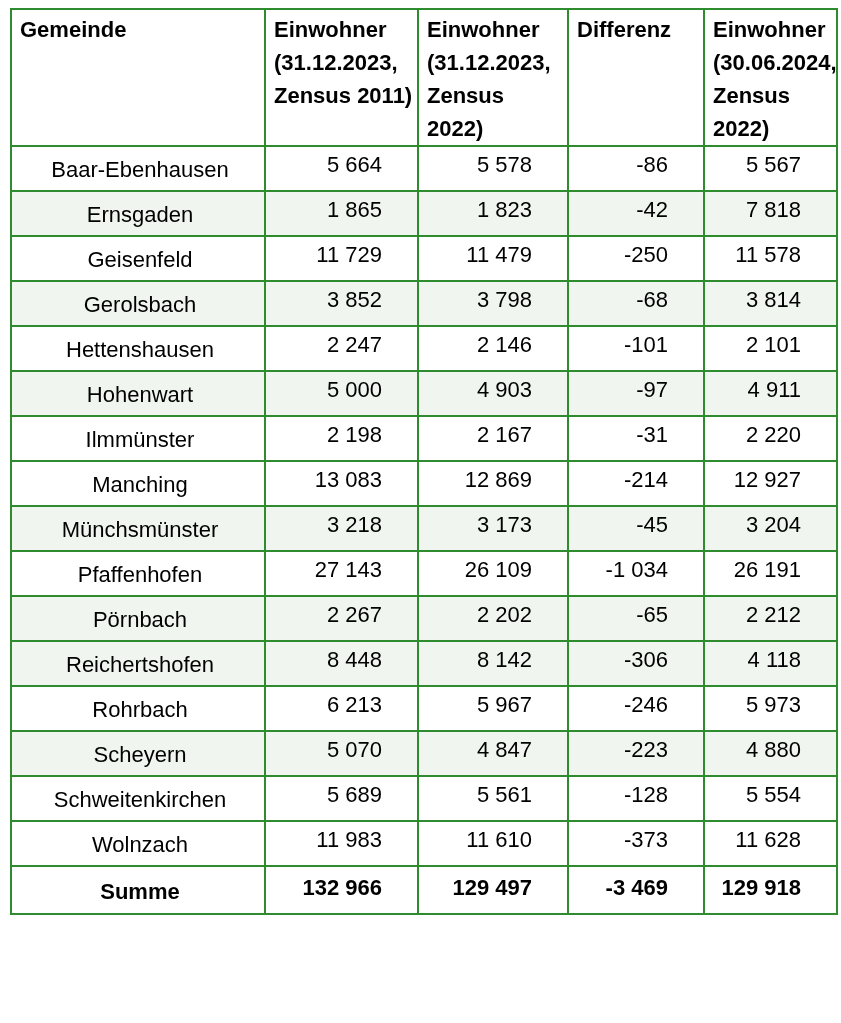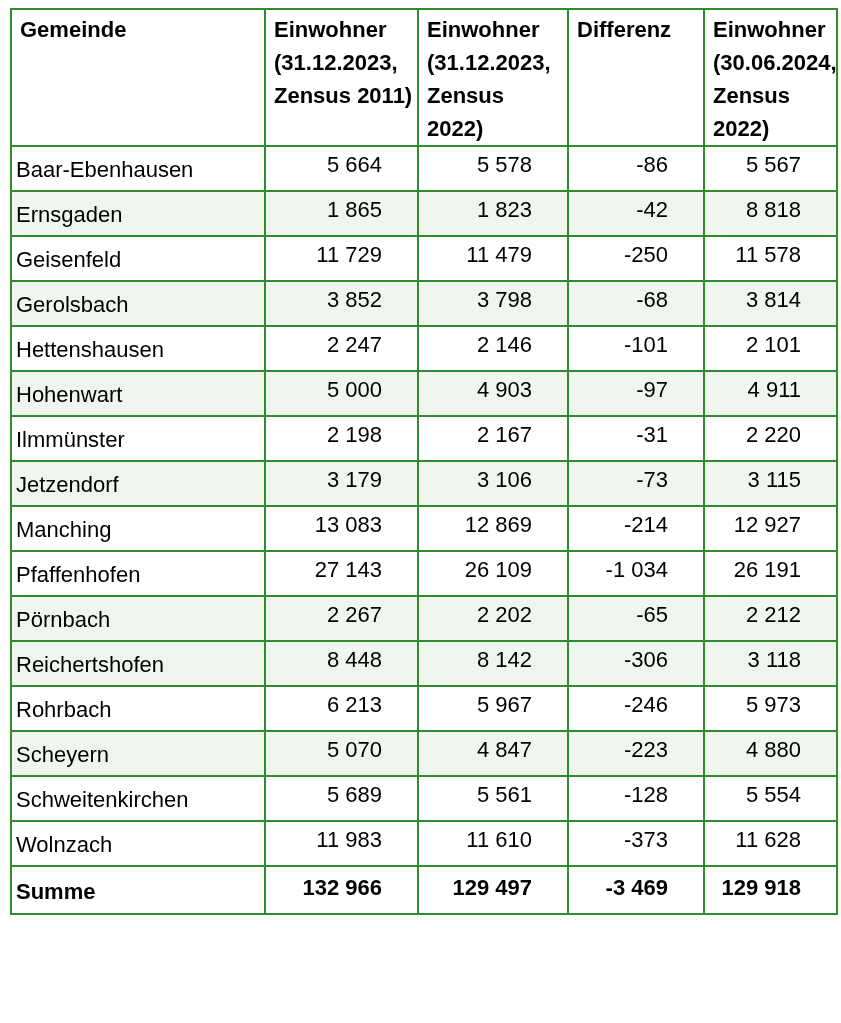--- a/index.html
+++ b/index.html
@@ -54,21 +54,21 @@
     background: var(--row-alt);
     border-radius: 16px;
   }
   td {
     font-size: 22px;
     vertical-align: top;
     line-height: 26px;
   }
   td.name {
     padding: 10px 0 0 4px;
-    text-align: left;
+    text-align: center;
   }
   td.num {
     padding: 5px 35px 0 0;
     text-align: right;
   }
   tr.total {
     height: 48px;
     background: #ffffff;
   }
   tr.total td {
@@ -124,21 +124,21 @@
     <td class="num">5 664</td>
     <td class="num">5 578</td>
     <td class="num">-86</td>
     <td class="num">5 567</td>
   </tr>
         <tr class="data alt">
     <td class="name">Ernsgaden</td>
     <td class="num">1 865</td>
     <td class="num">1 823</td>
     <td class="num">-42</td>
-    <td class="num">8 818</td>
+    <td class="num">7 818</td>
   </tr>
         <tr class="data">
     <td class="name">Geisenfeld</td>
     <td class="num">11 729</td>
     <td class="num">11 479</td>
     <td class="num">-250</td>
     <td class="num">11 578</td>
   </tr>
         <tr class="data alt">
     <td class="name">Gerolsbach</td>
@@ -161,54 +161,54 @@
     <td class="num">-97</td>
     <td class="num">4 911</td>
   </tr>
         <tr class="data">
     <td class="name">Ilmmünster</td>
     <td class="num">2 198</td>
     <td class="num">2 167</td>
     <td class="num">-31</td>
     <td class="num">2 220</td>
   </tr>
-        <tr class="data alt">
-    <td class="name">Jetzendorf</td>
-    <td class="num">3 179</td>
-    <td class="num">3 106</td>
-    <td class="num">-73</td>
-    <td class="num">3 115</td>
-  </tr>
         <tr class="data">
     <td class="name">Manching</td>
     <td class="num">13 083</td>
     <td class="num">12 869</td>
     <td class="num">-214</td>
     <td class="num">12 927</td>
   </tr>
+        <tr class="data alt">
+    <td class="name">Münchsmünster</td>
+    <td class="num">3 218</td>
+    <td class="num">3 173</td>
+    <td class="num">-45</td>
+    <td class="num">3 204</td>
+  </tr>
         <tr class="data">
     <td class="name">Pfaffenhofen</td>
     <td class="num">27 143</td>
     <td class="num">26 109</td>
     <td class="num">-1 034</td>
     <td class="num">26 191</td>
   </tr>
         <tr class="data alt">
     <td class="name">Pörnbach</td>
     <td class="num">2 267</td>
     <td class="num">2 202</td>
     <td class="num">-65</td>
     <td class="num">2 212</td>
   </tr>
         <tr class="data alt">
     <td class="name">Reichertshofen</td>
     <td class="num">8 448</td>
     <td class="num">8 142</td>
     <td class="num">-306</td>
-    <td class="num">3 118</td>
+    <td class="num">4 118</td>
   </tr>
         <tr class="data">
     <td class="name">Rohrbach</td>
     <td class="num">6 213</td>
     <td class="num">5 967</td>
     <td class="num">-246</td>
     <td class="num">5 973</td>
   </tr>
         <tr class="data alt">
     <td class="name">Scheyern</td>

